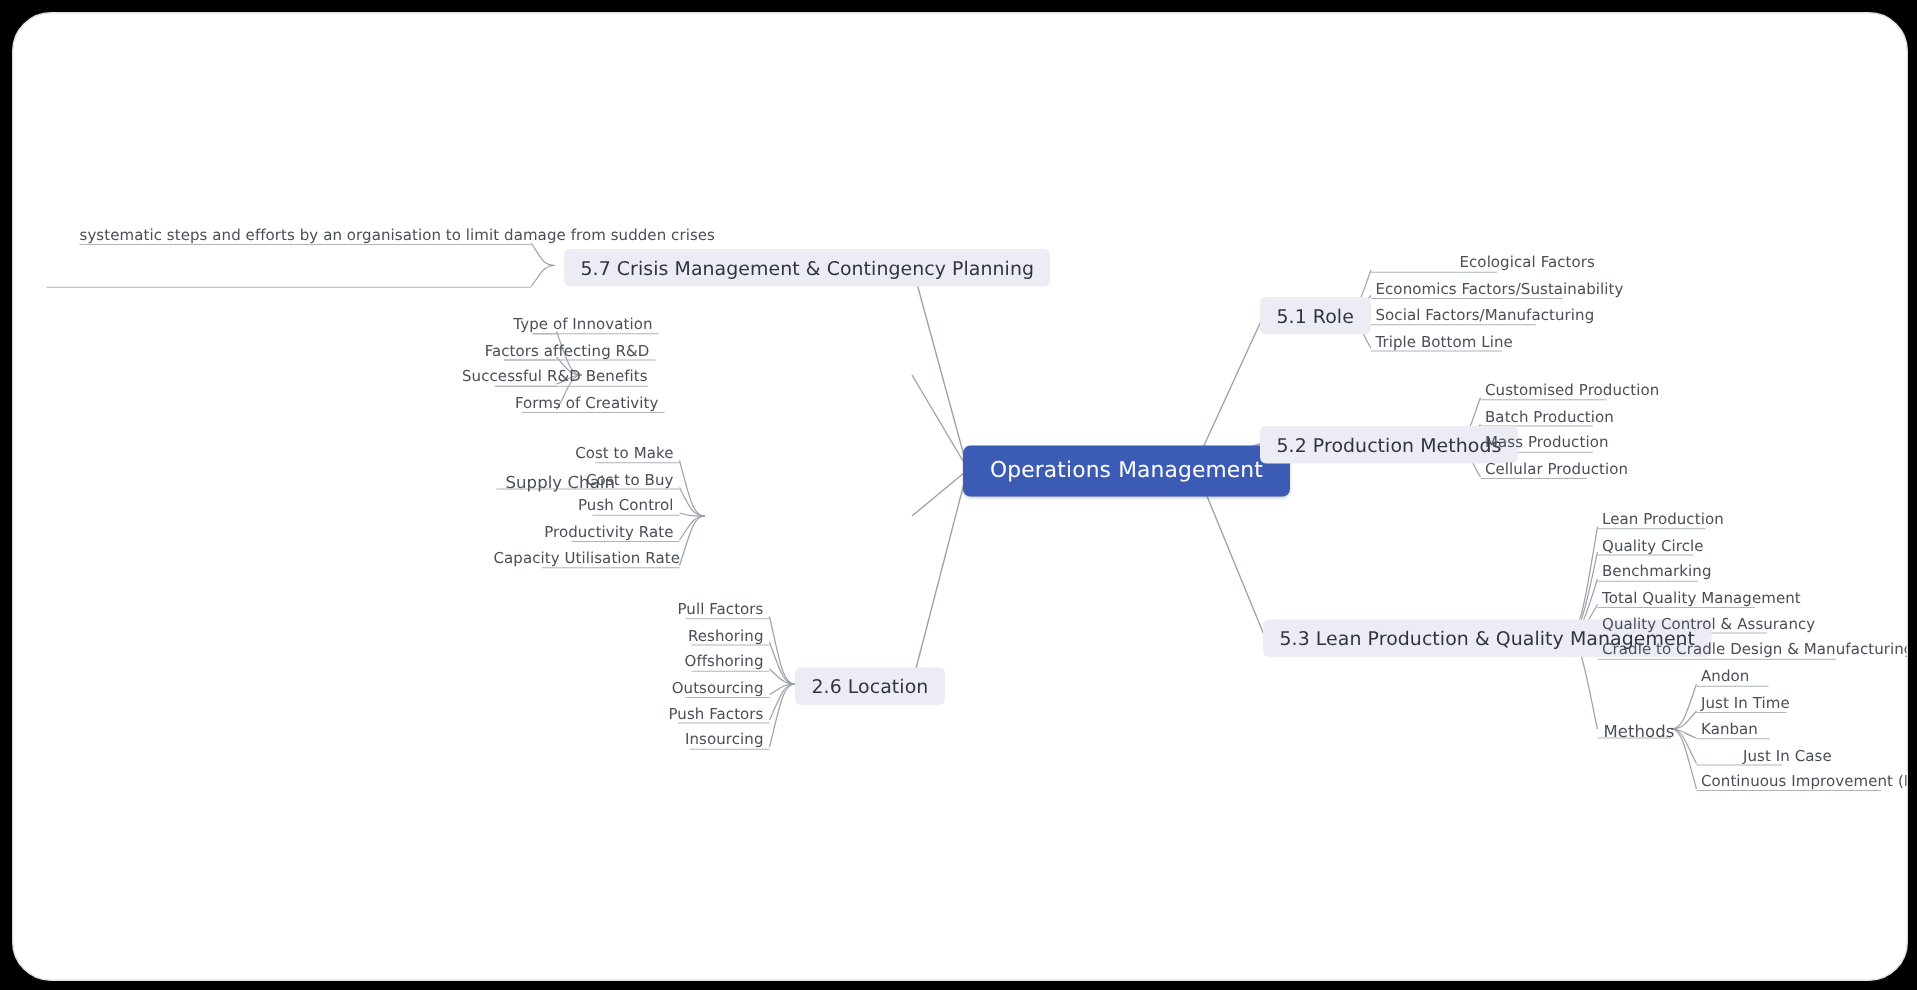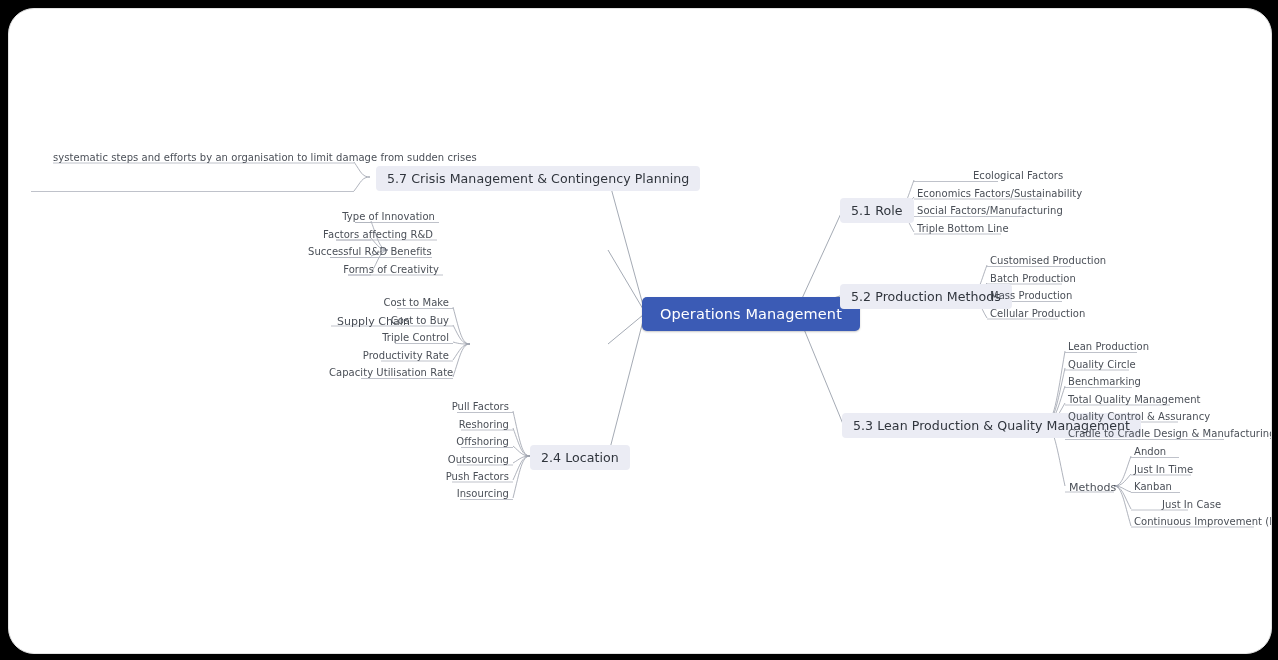--- a/index.html
+++ b/index.html
@@ -144,21 +144,21 @@
   </svg>
 
   <div class="node central" style="left:633px;top:288px;">Operations Management</div>
 
   <div class="node branch" style="left:831px;top:189px;">5.1 Role</div>
 
   <div class="node branch" style="left:831px;top:275px;">5.2 Production Methods</div>
 
   <div class="node branch" style="left:833px;top:404px;">5.3 Lean Production &amp; Quality Management</div>
 
-  <div class="node branch" style="left:521px;top:436px;">2.4 Location</div>
+  <div class="node branch" style="left:521px;top:436px;">2.6 Location</div>
 
 
 
   <div class="node branch" style="left:367px;top:157px;text-align:right;">5.7 Crisis Management &amp; Contingency Planning</div>
 
   <div class="node leaf" style="left:944px;top:161px;padding-left:20px;">Ecological Factors</div>
   <div class="node leaf" style="left:908px;top:178.5px;">Economics Factors/Sustainability</div>
   <div class="node leaf" style="left:908px;top:196px;">Social Factors/Manufacturing</div>
   <div class="node leaf" style="left:908px;top:213.5px;">Triple Bottom Line</div>
 
@@ -183,21 +183,21 @@
 
   <div class="node leaf lr" style="left:404px;top:392px;width:96px;">Pull Factors</div>
   <div class="node leaf lr" style="left:404px;top:409.5px;width:96px;">Reshoring</div>
   <div class="node leaf lr" style="left:404px;top:427px;width:96px;">Offshoring</div>
   <div class="node leaf lr" style="left:404px;top:444.5px;width:96px;">Outsourcing</div>
   <div class="node leaf lr" style="left:404px;top:461.5px;width:96px;">Push Factors</div>
   <div class="node leaf lr" style="left:404px;top:479px;width:96px;">Insourcing</div>
 
   <div class="node leaf lr" style="left:320px;top:288px;width:120px;">Cost to Make</div>
   <div class="node leaf lr" style="left:320px;top:305.5px;width:120px;">Cost to Buy</div>
-  <div class="node leaf lr" style="left:320px;top:323px;width:120px;">Triple Control</div>
+  <div class="node leaf lr" style="left:320px;top:323px;width:120px;">Push Control</div>
   <div class="node leaf lr" style="left:320px;top:340.5px;width:120px;">Productivity Rate</div>
   <div class="node leaf lr" style="left:320px;top:358px;width:120px;">Capacity Utilisation Rate</div>
   <div class="node subparent" style="left:328px;top:305.5px;">Supply Chain</div>
 
   <div class="node leaf lr" style="left:306px;top:202px;width:120px;">Type of Innovation</div>
   <div class="node leaf lr" style="left:304px;top:219.5px;width:120px;">Factors affecting R&amp;D</div>
   <div class="node leaf lr" style="left:299px;top:237px;width:120px;">Successful R&amp;D Benefits</div>
   <div class="node leaf lr" style="left:310px;top:254.5px;width:120px;">Forms of Creativity</div>
 
   <div class="node leaf" style="left:44px;top:142.5px;">systematic steps and efforts by an organisation to limit damage from sudden crises</div>

